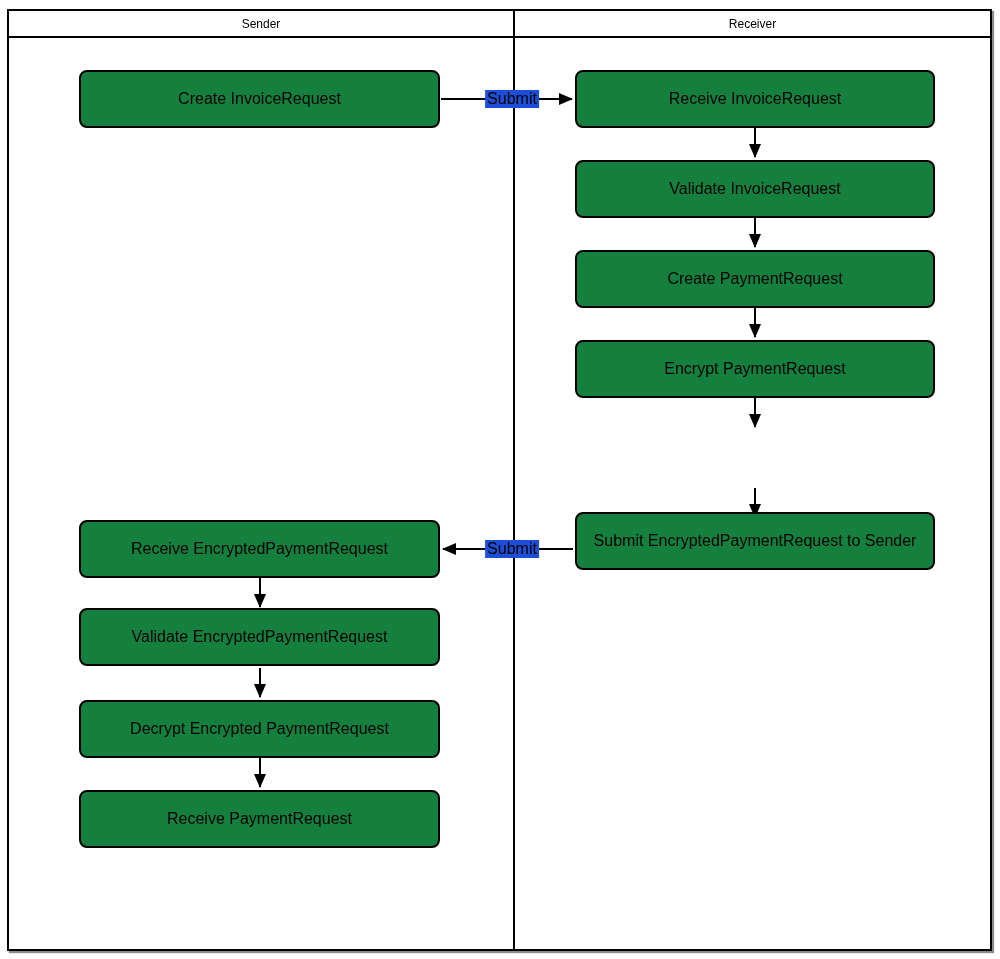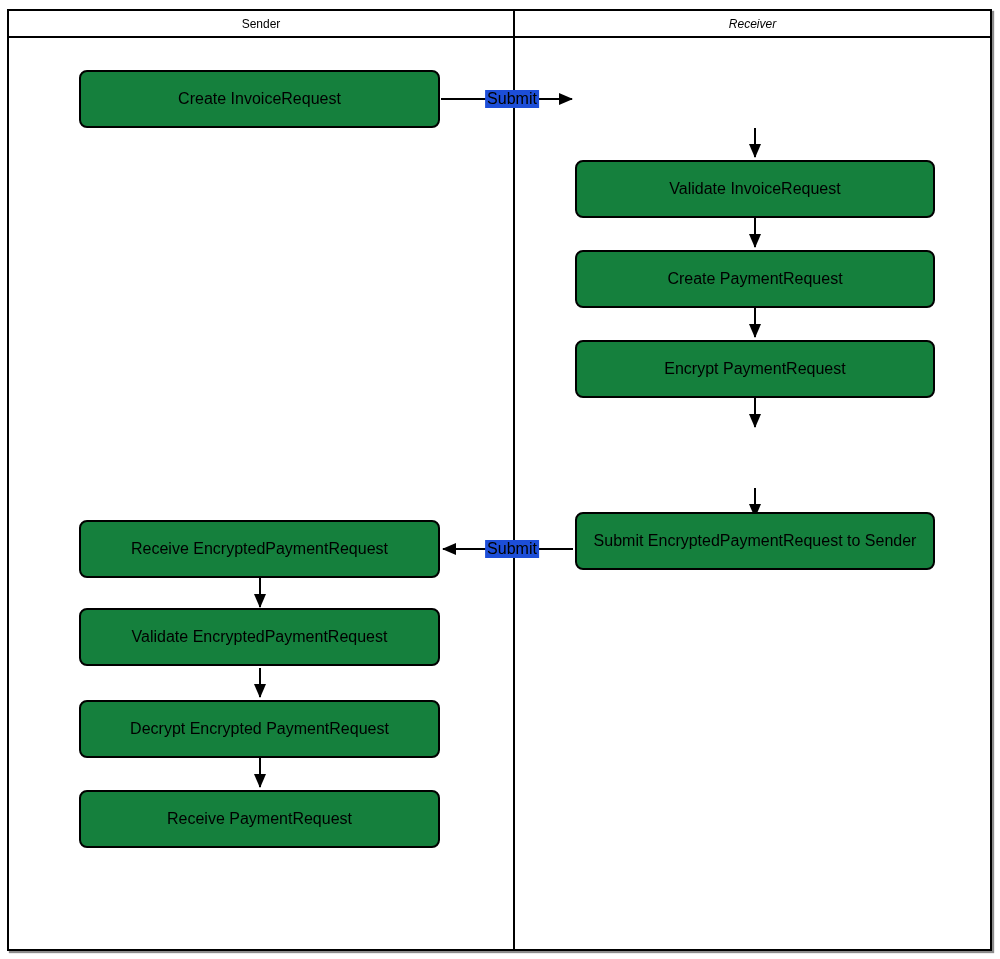--- a/index.html
+++ b/index.html
@@ -48,21 +48,21 @@
     position: absolute;
     top: 11px;
     height: 25px;
     display: flex;
     align-items: center;
     justify-content: center;
     font-size: 12px;
     background: transparent;
   }
   .lane-header.sender { left: 9px; width: 504px; }
-  .lane-header.receiver { left: 515px; width: 475px; font-style: italic; }
+  .lane-header.receiver { left: 515px; width: 475px; }
   .node {
     position: absolute;
     height: 58px;
     border: 2px solid #000000;
     border-radius: 8px;
     background: #15803d;
     box-sizing: border-box;
     display: flex;
     align-items: center;
     justify-content: center;
@@ -137,20 +137,23 @@
   <div class="node sender-col" style="top:608px;justify-content:center;">
     <span>Validate EncryptedPaymentRequest</span>
   </div>
   <div class="node sender-col" style="top:700px;">
     <span>Decrypt Encrypted PaymentRequest</span>
   </div>
   <div class="node sender-col" style="top:790px;">
     <span>Receive PaymentRequest</span>
   </div>
 
+  <div class="node receiver-col" style="top:70px;">
+    <span>Receive InvoiceRequest</span>
+  </div>
   <div class="node receiver-col" style="top:160px;">
     <span>Validate InvoiceRequest</span>
   </div>
   <div class="node receiver-col" style="top:250px;">
     <span>Create PaymentRequest</span>
   </div>
   <div class="node receiver-col" style="top:340px;">
     <span>Encrypt PaymentRequest</span>
   </div>
   <div class="node receiver-col" style="top:512px;">

